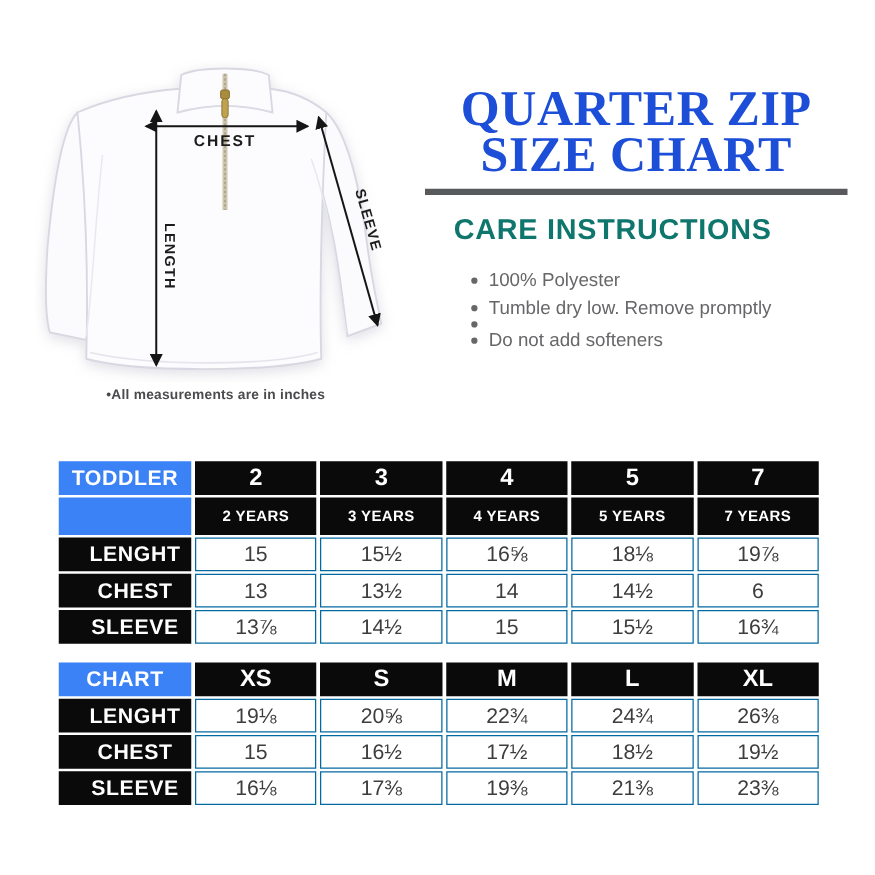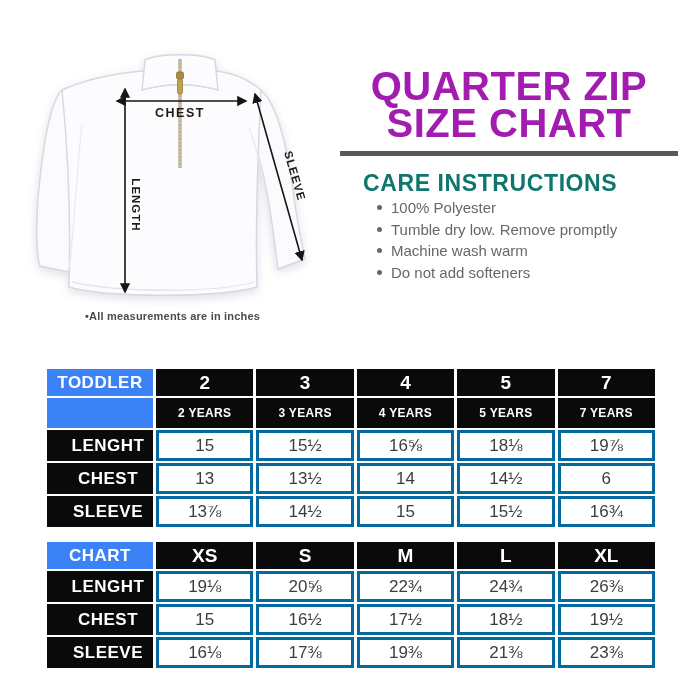--- a/index.html
+++ b/index.html
@@ -10,29 +10,29 @@
   
   .diagram{position:absolute;left:28px;top:48px;width:308px;}
   .diagram svg{display:block;}
   .measure-note{
     margin-top:4px;padding-left:57px;font-size:11px;font-weight:bold;
     color:#4b4b4e;letter-spacing:.2px;
   }
   
   .rightcol{position:absolute;left:340px;top:68px;width:338px;}
   .big-title{
-    text-align:center;color:#a21caf;font-weight:bold;font-size:40px;
-    line-height:37px;letter-spacing:.5px;white-space:nowrap;
+    text-align:center;color:#1d4ed8;font-weight:bold;font-size:40px;
+    line-height:37px;letter-spacing:.5px;white-space:nowrap;font-family:Liberation Serif, serif;
   }
   .title-rule{height:5px;background:#58595b;margin-top:9px;}
   .care-heading{
     margin-top:14px;padding-left:23px;font-size:23px;font-weight:bold;
     color:#0f766e;letter-spacing:.6px;white-space:nowrap;
   }
-  .care-list{padding-left:37px;}
+  .care-list{margin-top:17px;padding-left:37px;}
   .care-item{
     display:flex;align-items:center;gap:9px;font-size:15px;color:#67676a;
     line-height:21.5px;white-space:nowrap;
   }
   .care-dot{width:5px;height:5px;border-radius:50%;background:#67676a;flex:0 0 auto;}
   
   .tables{position:absolute;left:44px;top:367px;width:614px;}
   table.size-table{
     border-collapse:separate;border-spacing:3px 2px;width:614px;table-layout:fixed;
   }
@@ -40,21 +40,21 @@
   td{padding:0;text-align:center;vertical-align:middle;overflow:hidden;}
   td.blue{background:#3b82f6;color:#ffffff;font-weight:bold;font-size:17px;letter-spacing:.5px;}
   td.blk{background:#0a0a0a;color:#ffffff;font-weight:bold;}
   tr.hdr td{height:27px;}
   tr.hdr td.blk{font-size:19px;}
   tr.age td{height:30px;}
   tr.age td.blk{font-size:12px;letter-spacing:.3px;}
   tr.datarow td{height:25px;}
   td.lbl{font-size:17px;letter-spacing:.5px;padding-left:16px;}
   td.val{
-    background:#ffffff;border:3px solid #0369a1;color:#3d3d3d;
+    background:#ffffff;border:1px solid #0369a1;color:#3d3d3d;
     font-size:17px;font-weight:normal;
   }
 </style>
 </head>
 <body>
 
 <div id="canvas">
 
   <div class="diagram">
     <svg width="305" height="258" viewBox="0 0 305 258">
@@ -112,21 +112,20 @@
       <div class="care-item">
         <span class="care-dot"></span>
         <span>100% Polyester</span>
       </div>
       <div class="care-item">
         <span class="care-dot"></span>
         <span>Tumble dry low. Remove promptly</span>
       </div>
       <div class="care-item">
         <span class="care-dot"></span>
-        <span>Machine wash warm</span>
       </div>
       <div class="care-item">
         <span class="care-dot"></span>
         <span>Do not add softeners</span>
       </div>
     </div>
   </div>
 
   <div class="tables">
 

